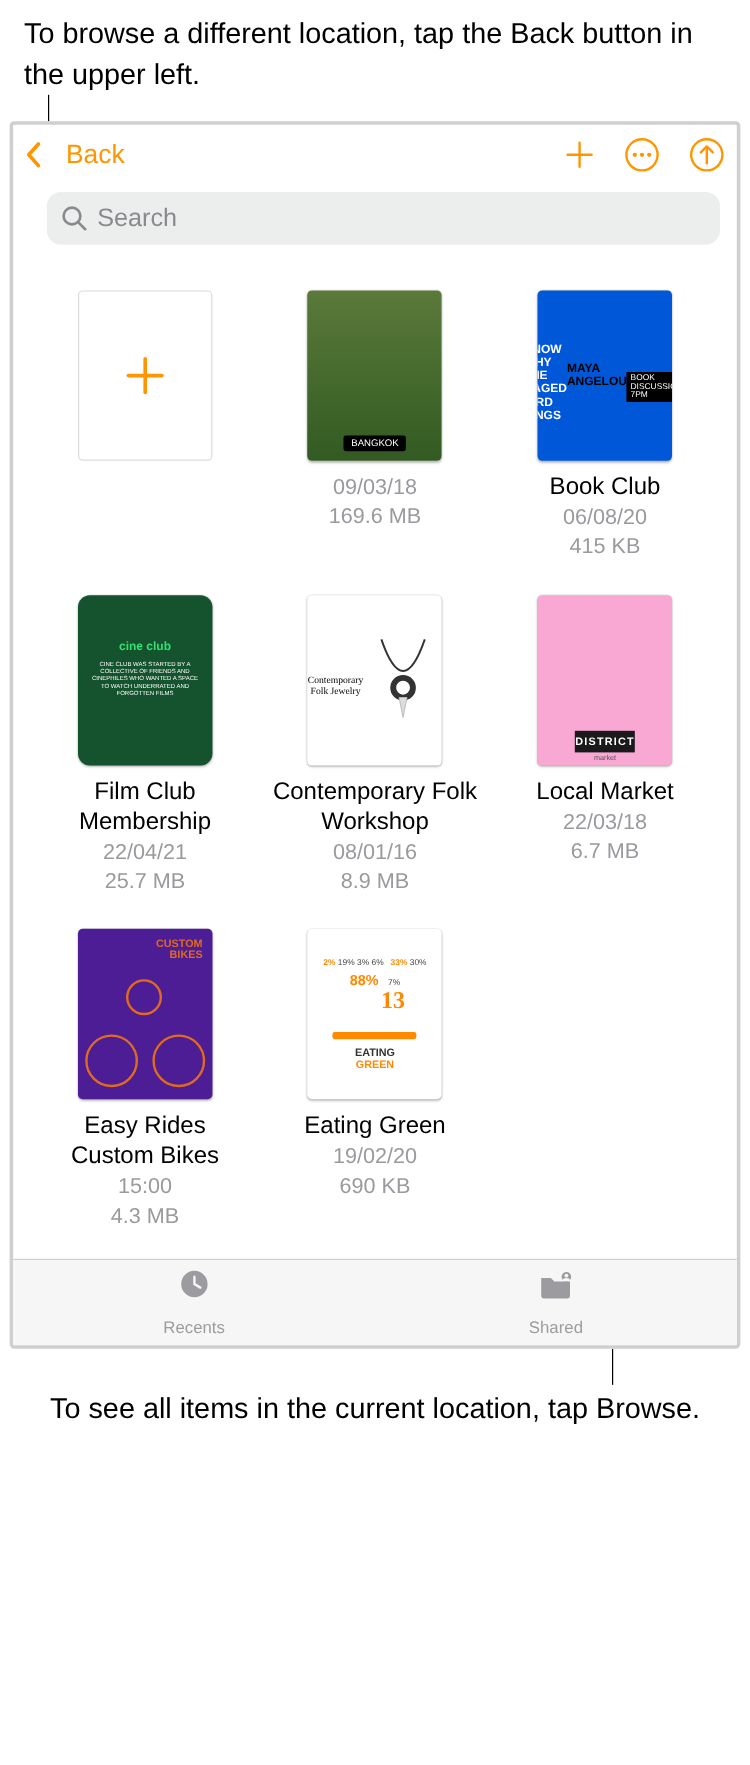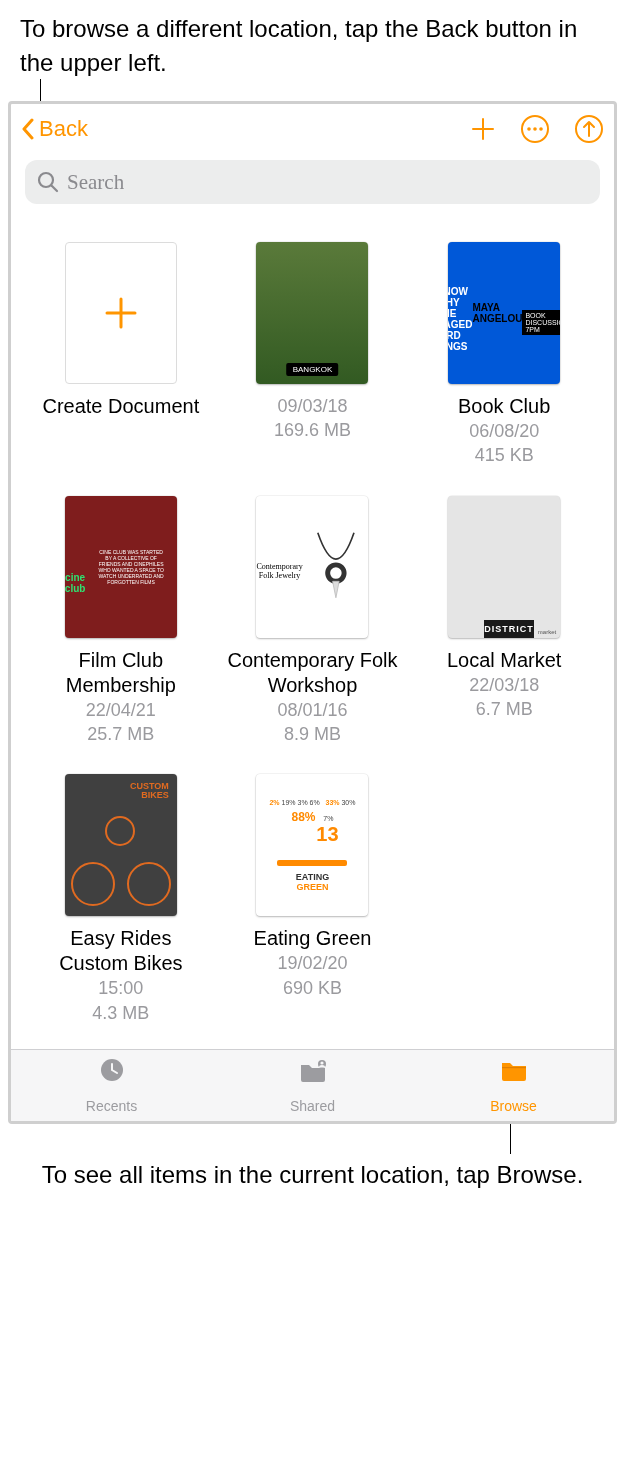--- a/index.html
+++ b/index.html
@@ -69,22 +69,21 @@
   .nav-right {
     margin-left: auto;
     display: flex;
     align-items: center;
     gap: 24px;
   }
   .icon-btn svg { display: block; }
   .orange-stroke { stroke: #ff9500; fill: none; stroke-width: 2; }
   
   .search-wrap {
-    padding: 6px 14px 8px 14px;
-    font-family: Liberation Serif, serif;
+    padding: 6px 14px 8px 28px;
   }
   .search-field {
     background: #eceded;
     border-radius: 12px;
     display: flex;
     align-items: center;
     height: 44px;
     padding: 0 12px;
     color: #8a8a8e;
   }
@@ -131,29 +130,29 @@
   
   .thumb-plus { width:40px; height:40px; stroke:#ff9500; stroke-width:2; }
   .thumb-bangkok { background: linear-gradient(#5a7a3a,#325a22); position:relative;}
   .thumb-bangkok::after{content:"BANGKOK";position:absolute;bottom:8px;left:50%;transform:translateX(-50%);font-size:8px;color:#fff;background:#000;padding:2px 6px;border-radius:2px;}
   .thumb-bland {background:#f1cbbd;display:flex;flex-direction:column;}
   .thumb-bland .top{background:#000;color:#fff;font-size:7px;font-weight:700;padding:3px 4px;text-align:left;}
   .thumb-bland .plate{flex:1;display:flex;align-items:center;justify-content:center;}
   .thumb-book{background:#0058d8;color:#fff;padding:8px;}
   .thumb-book .big{font-size:10px;font-weight:800;line-height:1.1;text-align:left;}
   .thumb-book .small{font-size:7px;margin-top:8px;text-align:left;}
-  .thumb-film{background:#7f1d1d;display:flex;flex-direction:row;justify-content:flex-start;}
+  .thumb-film{background:#14532d;display:flex;flex-direction:column;justify-content:flex-start;border-radius:10px;}
   .thumb-film .hd{color:#30e070;font-size:10px;font-weight:700;margin:38px 0 6px 0;}
   .thumb-film .bd{color:#fff;font-size:5px;line-height:1.2;padding:0 10px;}
   .thumb-jewel{background:#fff;display:flex;flex-direction:row;align-items:center;}
   .thumb-jewel .t{font-size:8px;font-family:Georgia,serif;margin-top:8px;}
-  .thumb-market{background:#e5e5e5;display:flex;flex-direction:row;align-items:flex-end;}
+  .thumb-market{background:#f9a8d4;display:flex;flex-direction:column;}
   .thumb-market .img{flex:1;background:radial-gradient(circle at 35% 35%,#f6c62b 0 25%,transparent 26%), radial-gradient(circle at 70% 55%,#3b8a2a 0 22%,transparent 23%),#e9e4d8;}
   .thumb-market .bar{background:#1a1a1a;color:#fff;font-size:9px;font-weight:700;letter-spacing:1px;text-align:center;padding:4px 0;}
-  .thumb-bikes{background:#404040;padding:6px;position:relative;}
+  .thumb-bikes{background:#4c1d95;padding:6px;position:relative;}
   .thumb-bikes .t{color:#e06a20;font-size:9px;font-weight:800;line-height:1;position:absolute;top:8px;right:8px;text-align:right;}
   .thumb-bikes .circ{position:absolute;border:2px solid #e06a20;border-radius:50%;}
   .thumb-green{background:#fff;padding:6px;display:flex;flex-direction:column;gap:4px;}
   .thumb-green .pct{font-size:7px;color:#444;text-align:left;}
   .thumb-green .big{font-size:20px;font-weight:900;color:#ff8a00;text-align:left;}
   .thumb-green .bar{height:6px;background:#ff8a00;border-radius:2px;}
   
   .tabbar {
     display: flex;
     border-top: 1px solid #cfcfd2;
@@ -191,21 +190,21 @@
 <div class="callout-top">To browse a different location, tap the Back button in the upper left.</div>
 <div class="callout-line-top"></div>
 
 <div class="device-frame">
 
   <div class="navbar">
     <div class="back-btn">
       <svg class="back-chevron" viewBox="0 0 14 22">
         <polyline points="11,2 3,11 11,20" fill="none" stroke="#ff9500" stroke-width="3" stroke-linecap="round" stroke-linejoin="round"></polyline>
       </svg>
-      <span style="margin-left:4px;">Back</span>
+      <span style="margin-left:20px;">Back</span>
     </div>
 
 
     <div class="nav-right">
       <div class="icon-btn">
         <svg width="26" height="26" viewBox="0 0 26 26">
           <line x1="13" y1="3" x2="13" y2="23" class="orange-stroke" stroke-linecap="round" stroke-width="2.5"></line>
           <line x1="3" y1="13" x2="23" y2="13" class="orange-stroke" stroke-linecap="round" stroke-width="2.5"></line>
         </svg>
       </div>
@@ -239,21 +238,20 @@
 
   <div class="grid">
 
     <div class="doc">
       <div class="thumb" style="box-shadow:none;border:1.5px solid #dcdcdc;">
         <svg class="thumb-plus" viewBox="0 0 40 40">
           <line x1="20" y1="6" x2="20" y2="34" stroke="#ff9500" stroke-width="3" stroke-linecap="round"></line>
           <line x1="6" y1="20" x2="34" y2="20" stroke="#ff9500" stroke-width="3" stroke-linecap="round"></line>
         </svg>
       </div>
-      <div class="doc-name">Create Document</div>
     </div>
 
     <div class="doc">
       <div class="thumb thumb-bangkok"></div>
       <div class="doc-date">09/03/18</div>
       <div class="doc-size">169.6 MB</div>
     </div>
 
 
     <div class="doc">
@@ -316,21 +314,21 @@
 
     <div class="doc">
       <div class="thumb thumb-green">
         <div class="pct"><b style="color:#ff8a00">2%</b> 19% 3% 6% &nbsp; <b style="color:#ff8a00">33%</b> 30%</div>
         <div class="pct"><b style="color:#ff8a00;font-size:12px">88%</b> &nbsp;&nbsp; 7%</div>
         <div style="display:flex;gap:2px;align-items:flex-end;height:18px;">
           <div style="flex:1;background:#ff8a00;height:60%;"></div>
           <div style="flex:1;background:#ff8a00;height:90%;"></div>
           <div style="flex:1;background:#ff8a00;height:40%;"></div>
           <div style="flex:1;background:#ff8a00;height:100%;"></div>
-          <div class="big" style="margin-left:22px;">13</div>
+          <div class="big" style="margin-left:22px;font-family:Liberation Serif, serif;">13</div>
         </div>
         <div class="bar"></div>
         <div class="bar" style="width:70%;"></div>
         <div style="font-size:9px;font-weight:900;color:#333;margin-top:2px;">EATING<br><span style="color:#ff8a00">GREEN</span></div>
       </div>
       <div class="doc-name">Eating Green</div>
       <div class="doc-date">19/02/20</div>
       <div class="doc-size">690 KB</div>
     </div>
 
@@ -346,25 +344,18 @@
     </div>
     <div class="tab">
       <svg viewBox="0 0 32 28">
         <path d="M4 9 h8 l3 3 h13 v12 a2 2 0 0 1 -2 2 H6 a2 2 0 0 1 -2 -2 Z" fill="#9c9ca0"></path>
         <circle cx="25" cy="8" r="4" fill="#9c9ca0"></circle>
         <circle cx="25" cy="7" r="1.6" fill="#f6f6f7"></circle>
         <path d="M22 11 a3 2 0 0 1 6 0 v0.5 h-6 Z" fill="#f6f6f7"></path>
       </svg>
       <span class="tab-label">Shared</span>
     </div>
-    <div class="tab active">
-      <svg viewBox="0 0 32 28">
-        <path d="M4 7 h8 l3 3 h13 v13 a2 2 0 0 1 -2 2 H6 a2 2 0 0 1 -2 -2 Z" fill="#ff9500"></path>
-        <rect x="4" y="11" width="24" height="1.2" fill="#e07e00"></rect>
-      </svg>
-      <span class="tab-label">Browse</span>
-    </div>
   </div>
 
 </div>
 
 <div class="callout-line-bottom"></div>
 <div class="callout-bottom">To see all items in the current location, tap Browse.</div>
 
 </body></html>

